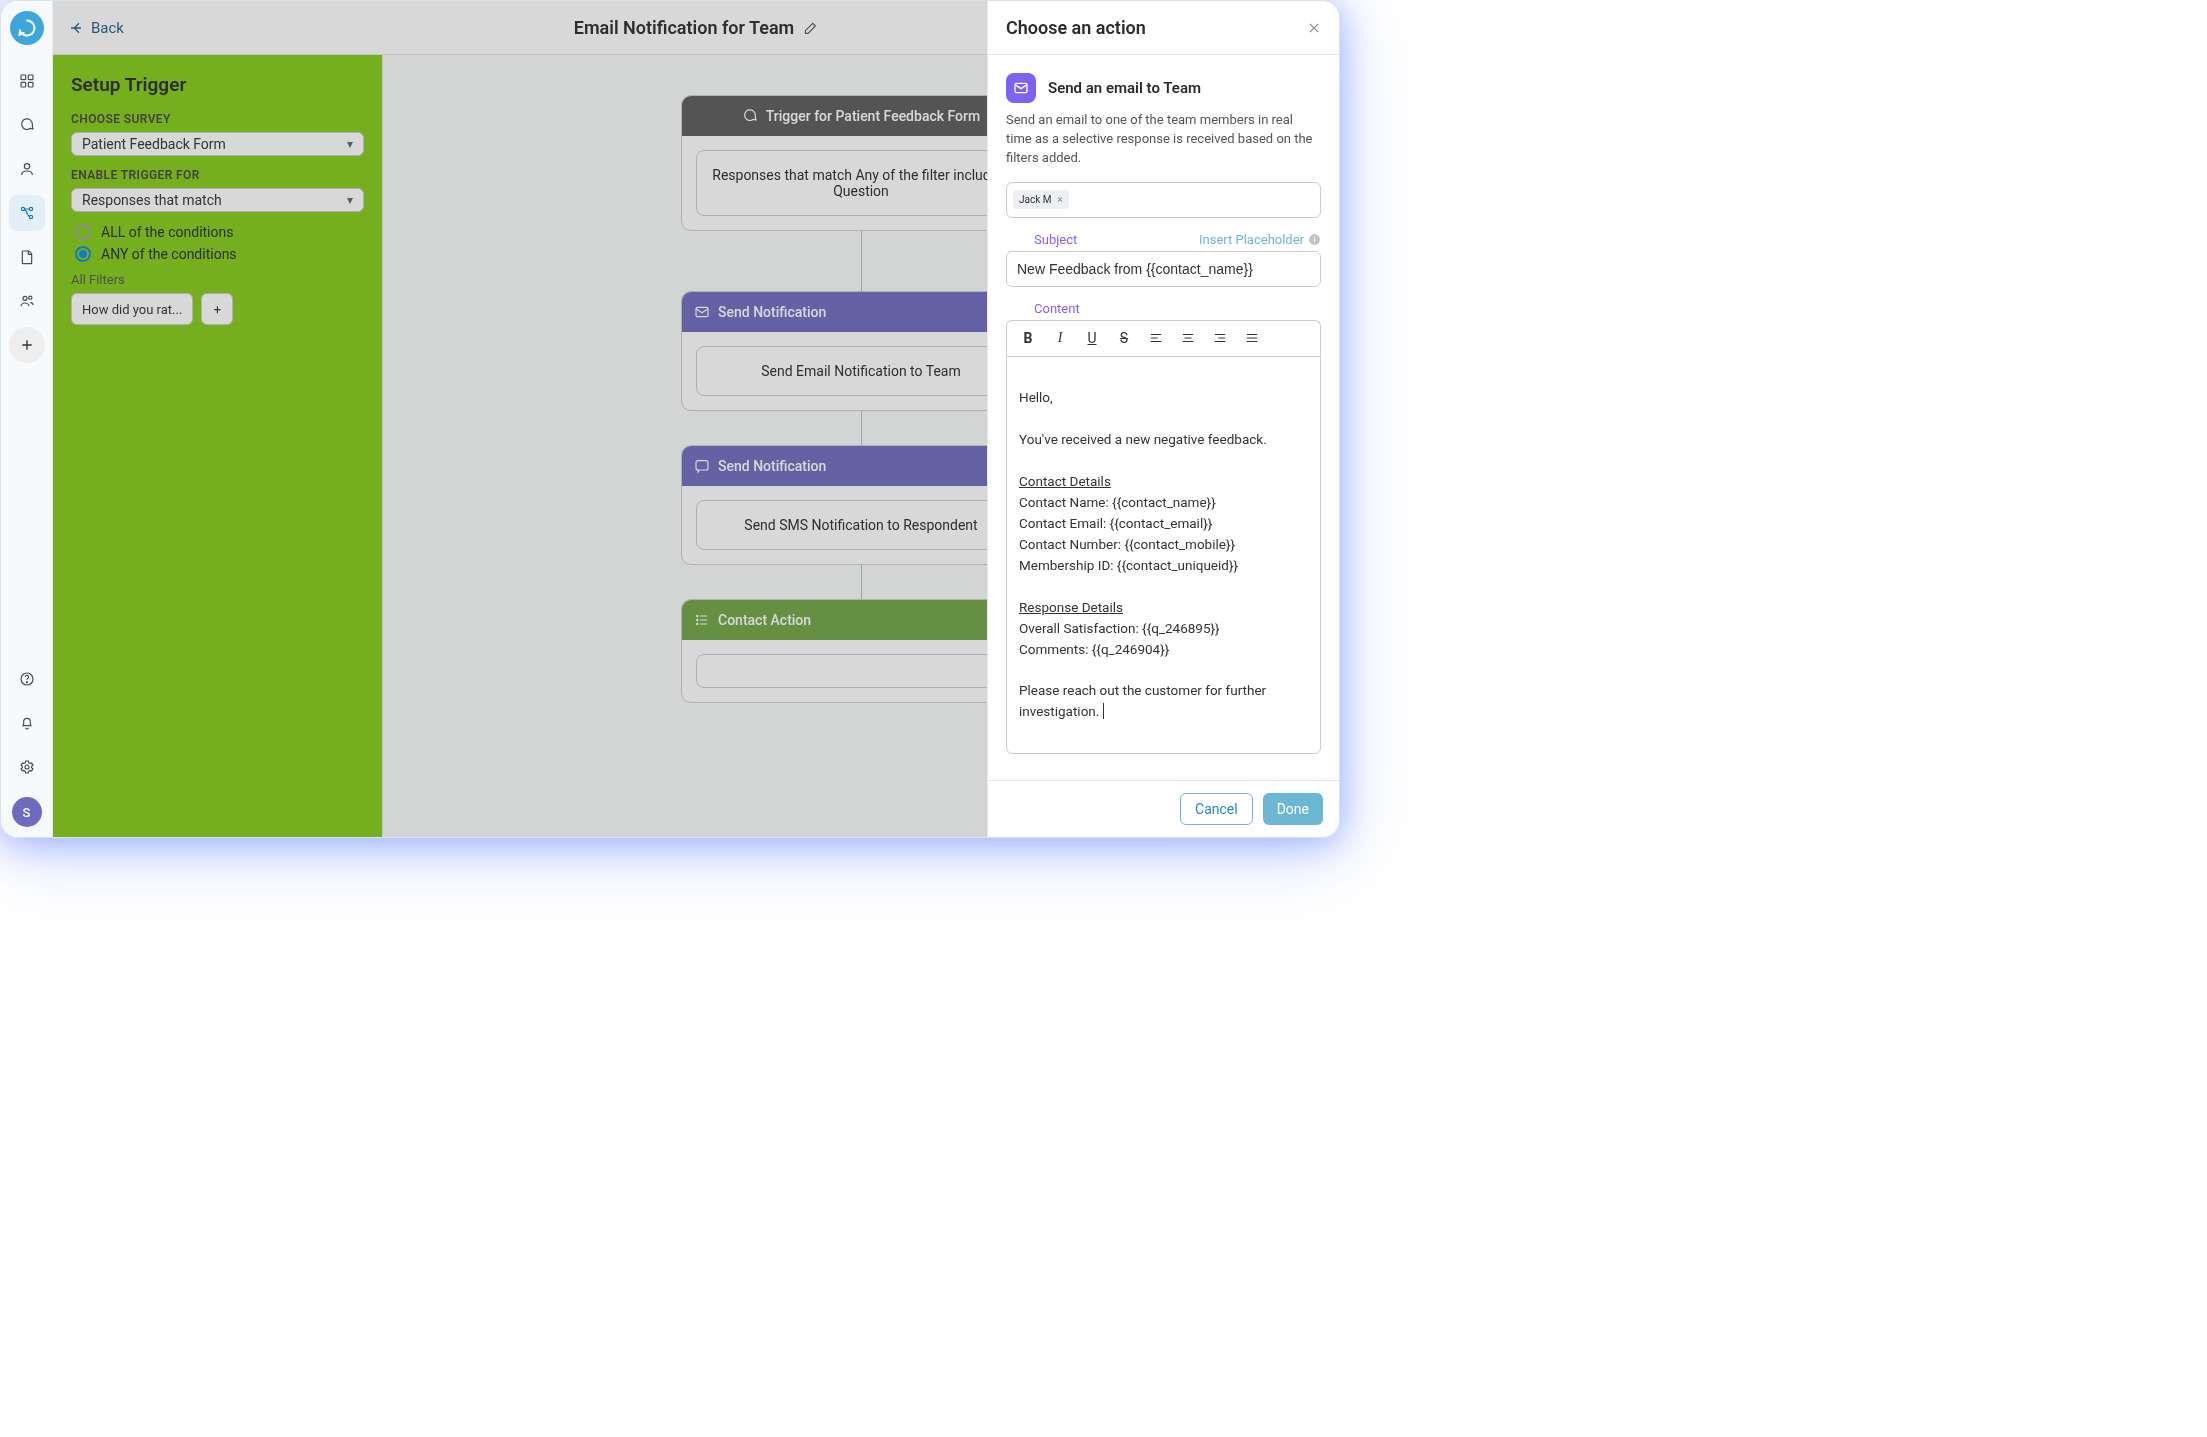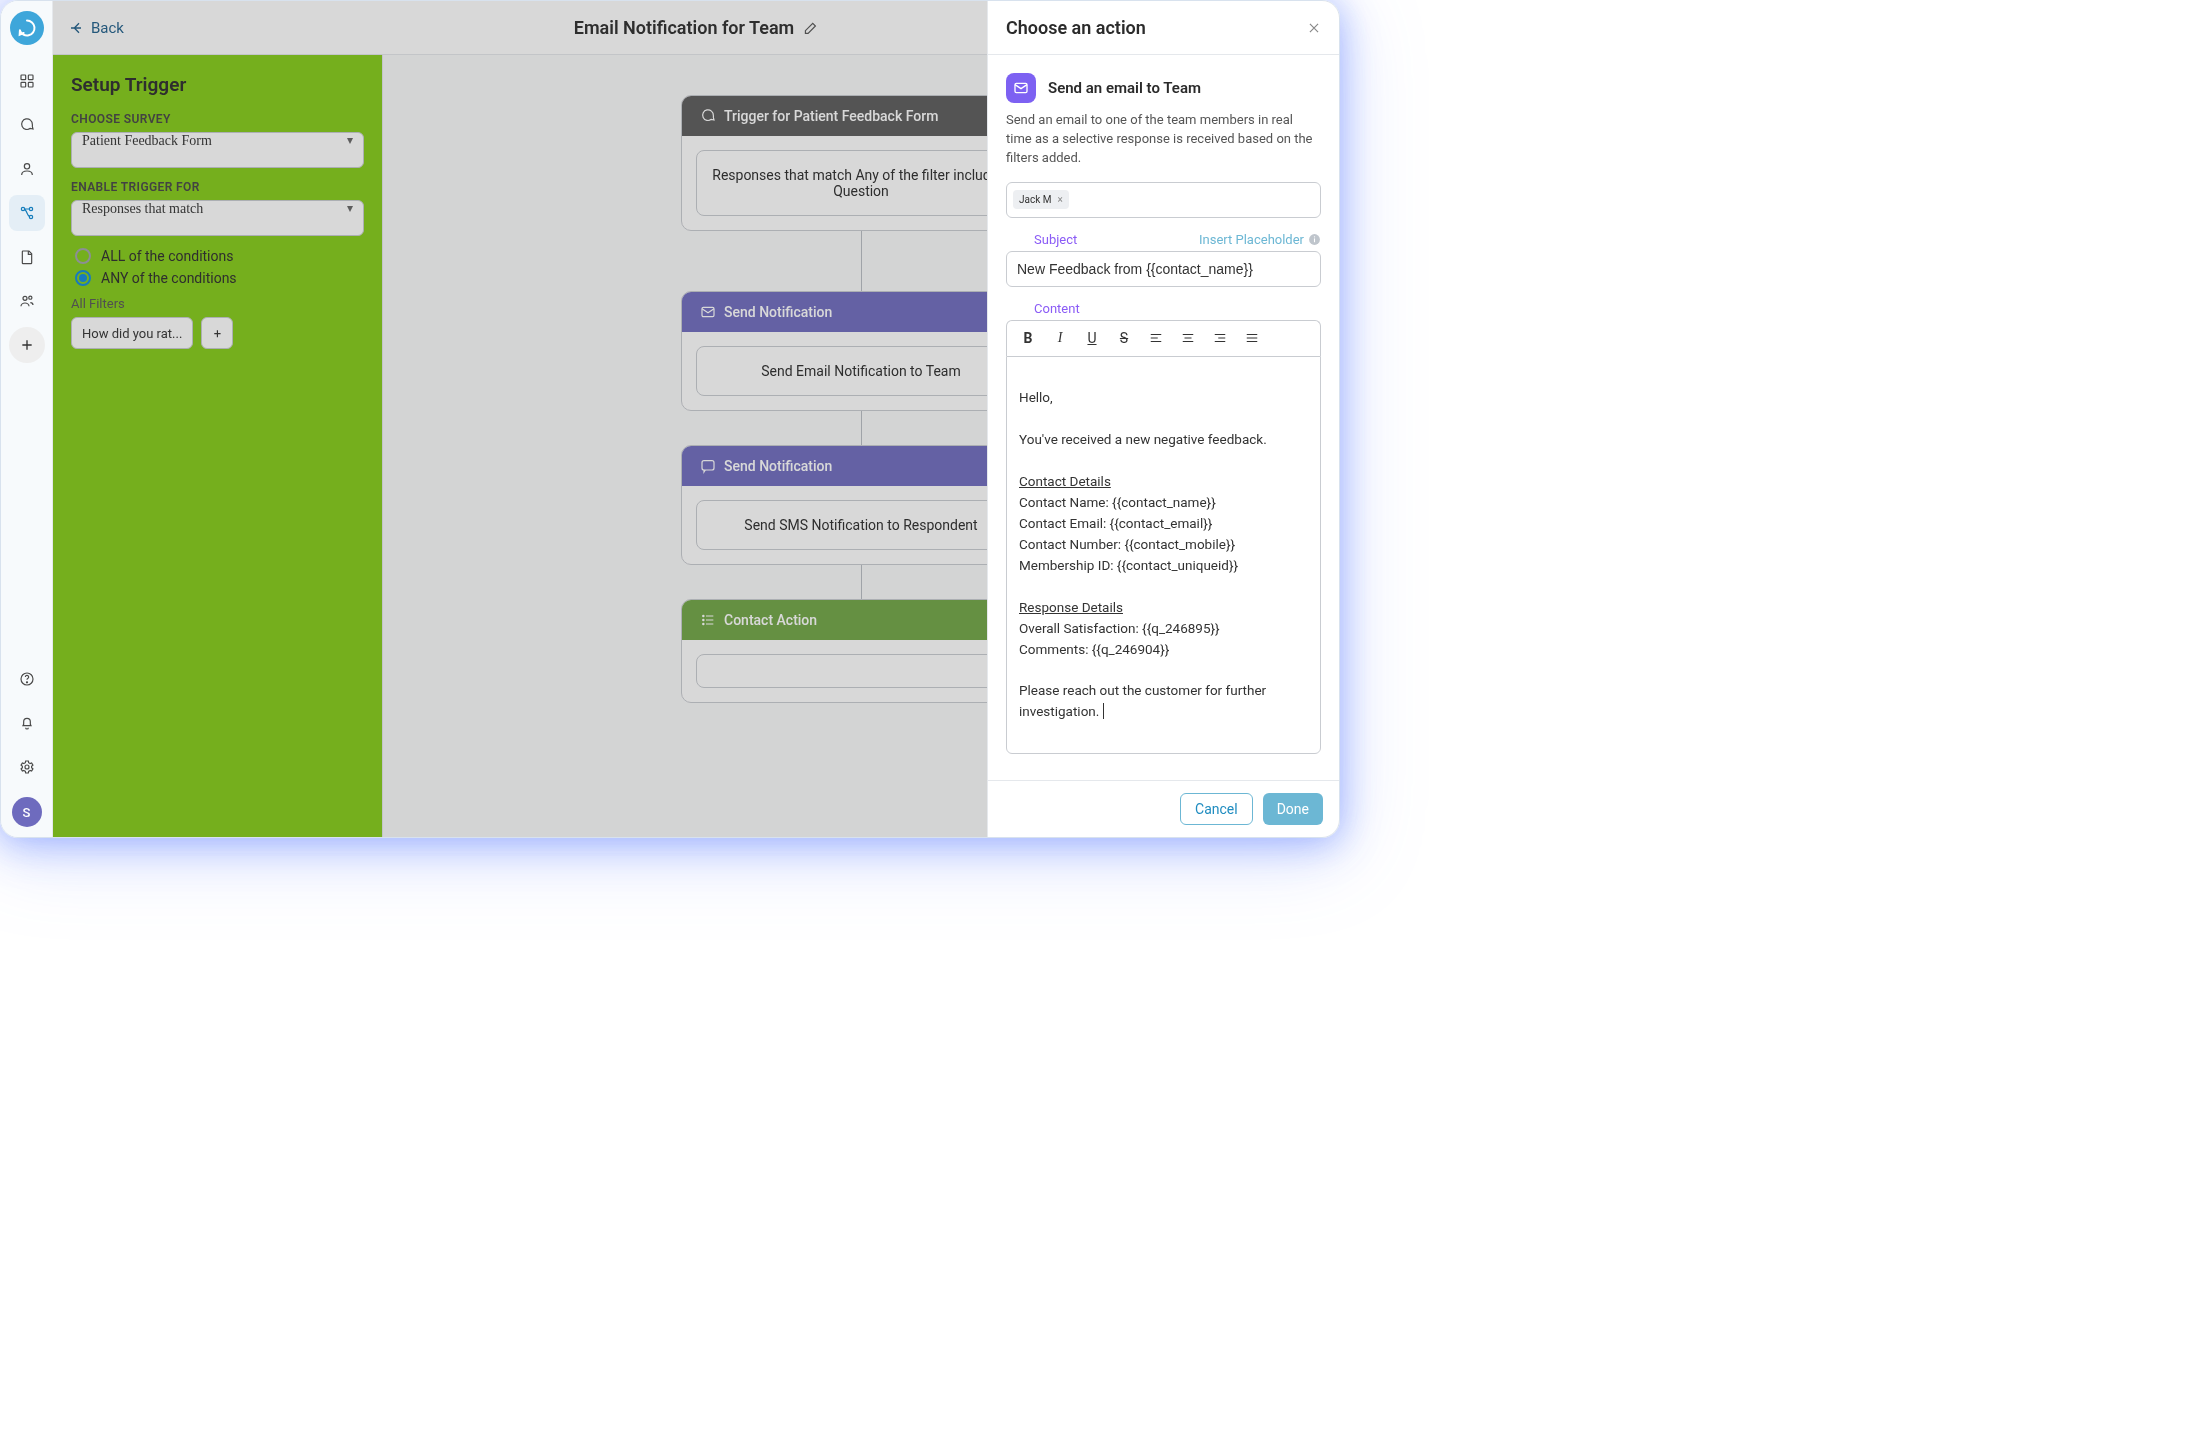--- a/index.html
+++ b/index.html
@@ -101,30 +101,29 @@
   .sidebar {
     width: 330px;
     padding: 18px 18px;
     border-right: 1px solid #E5E8EC;
     background: #84cc16;
   }
   .sidebar h2 { font-size: 19px; font-weight: 600; margin-bottom: 16px; }
   .sec-label { font-size: 12px; letter-spacing: 0.4px; font-weight: 600; color: #444; margin-top: 8px; margin-bottom: 6px; }
   .select {
     width: 100%;
-    height: 36px;
+    height: 24px;
     border: 1px solid #C9CCD1;
     border-radius: 6px;
     background: #fff;
-    display: flex; justify-content: space-between;
+    display: flex; align-items: center; justify-content: space-between;
     padding: 0 10px;
     font-size: 14px; color: #333;
     margin-bottom: 12px;
     cursor: pointer;
-    font-family: Liberation Serif, serif;
   }
   .radio-row { display: flex; align-items: center; gap: 10px; margin: 6px 0 6px 4px; cursor: pointer; }
   .radio {
     width: 16px; height: 16px; border-radius: 50%;
     border: 2px solid #A0A4AA; position: relative;
   }
   .radio.checked { border-color: #0E8AE0; }
   .radio.checked::after {
     content: ""; position: absolute; left: 2px; top: 2px;
     width: 8px; height: 8px; border-radius: 50%; background: #0E8AE0;
@@ -155,22 +154,22 @@
     border: 1px solid #C9CCD1;
     background: #fff;
     margin-bottom: 0;
   }
   .node-head {
     height: 40px;
     background: #5B5B5B;
     color: #fff;
     border-radius: 9px 9px 0 0;
     display: flex; align-items: center; gap: 8px;
-    padding: 0 18px;
-    font-size: 14px; font-weight: 500;
+    padding: 0 12px;
+    font-size: 14px; font-weight: 500; justify-content: center;
   }
   .node-head.purple { background: #6E6BBE; }
   .node-head.green  { background: #70A644; }
   .node-head .dots { margin-left: auto; letter-spacing: 2px; cursor: pointer; }
   .node-body {
     padding: 14px;
   }
   .node-inner {
     border: 1px solid #C9CCD1;
     border-radius: 8px;

